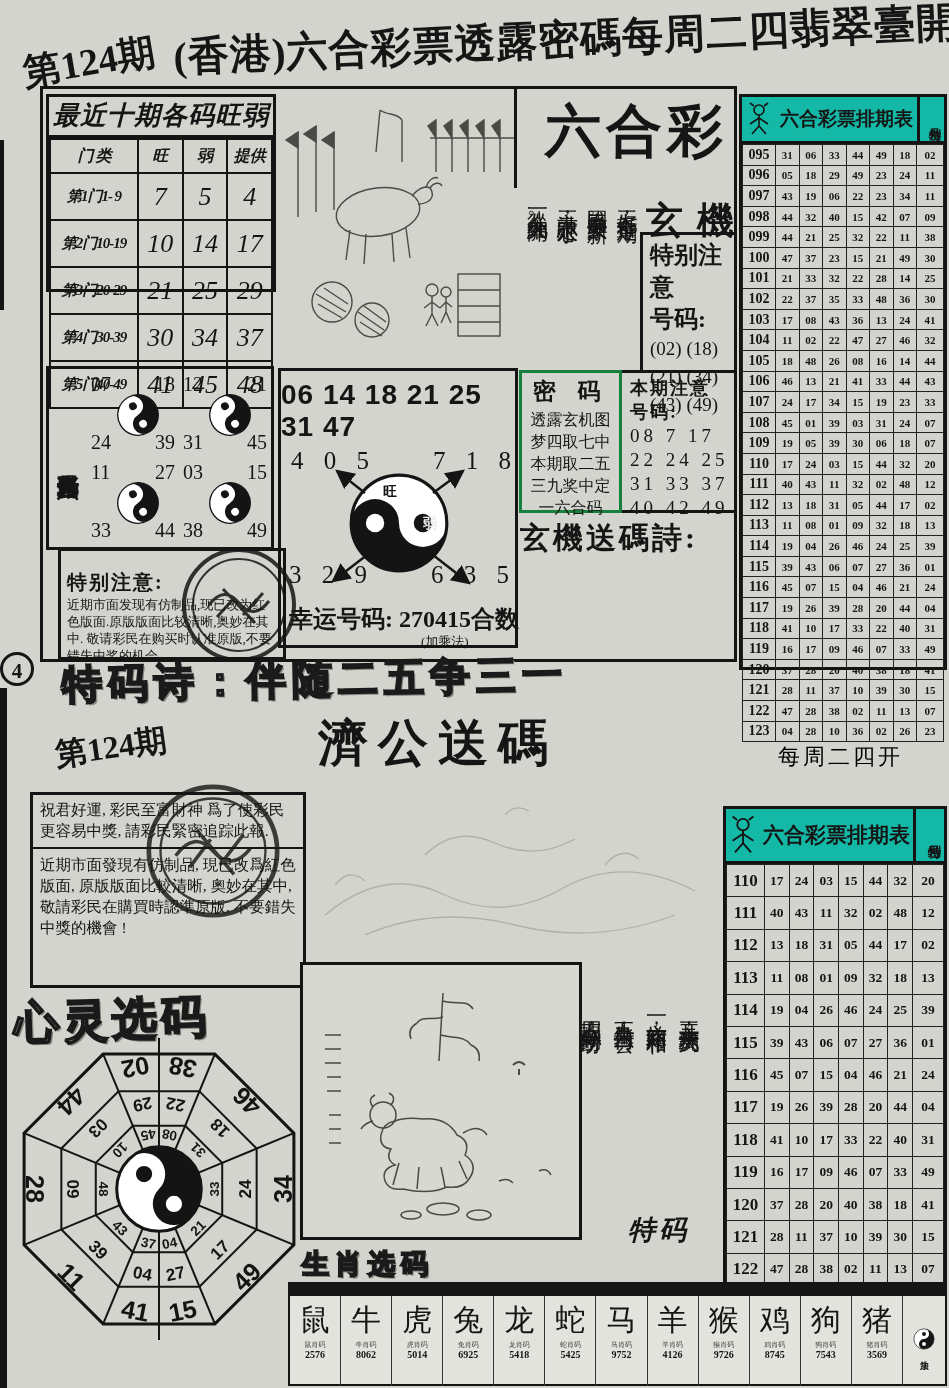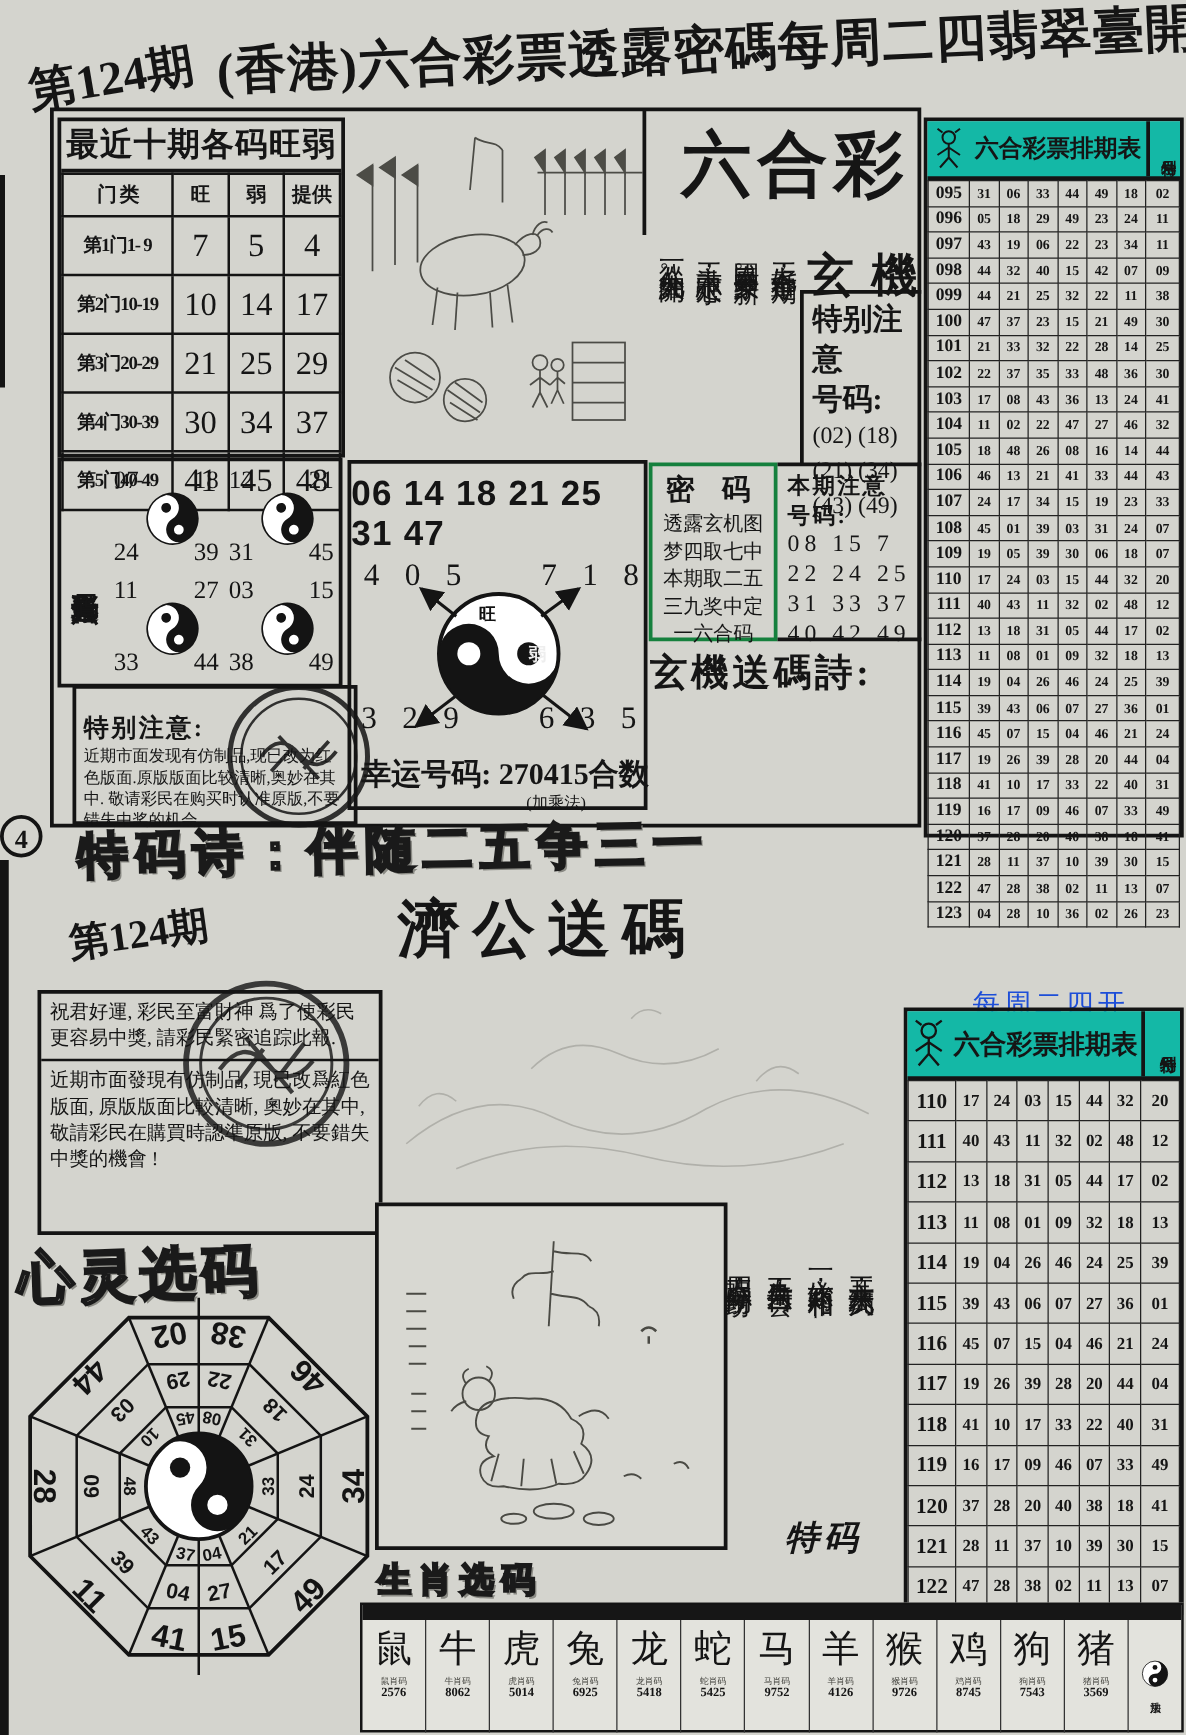--- a/index.html
+++ b/index.html
@@ -9,21 +9,21 @@
   .panel{position:absolute;box-sizing:border-box;border:3px solid #141414;}
   .hollow{color:#222;font-weight:bold;}
   @supports (-webkit-text-stroke:1px black){
     .hollow{color:#d4d4ce;-webkit-text-stroke:2px #1a1a1a;text-shadow:2px 2px 0 #8a8a84;}
   }
   
   #hdr{left:22px;top:16px;width:925px;transform:rotate(-2.6deg);white-space:nowrap;}
   #hdr .issue{display:inline-block;font-size:38px;font-weight:bold;transform:rotate(-7deg);margin-right:14px;}
   #hdr .title{font-size:41px;font-weight:bold;letter-spacing:1px;}
   
-  #hotcold{left:46px;top:94px;width:230px;height:272px;}
+  #hotcold{left:46px;top:94px;width:230px;height:198px;font-style:italic;}
   #hotcold .t{height:38px;line-height:38px;text-align:center;font-size:26px;font-weight:bold;border-bottom:3px solid #141414;letter-spacing:1px;}
   #hotcold table{border-collapse:collapse;width:100%;table-layout:fixed;}
   #hotcold td{border:2px solid #141414;text-align:center;height:43px;font-size:26px;}
   #hotcold td.lbl{font-size:15px;font-weight:bold;letter-spacing:-1px;padding:0 1px;}
   #hotcold tr.hd td{height:30px;font-size:16px;font-weight:bold;}
   #hotcold col.c0{width:88px;}
   
   .vpoem{writing-mode:vertical-rl;text-orientation:upright;font-size:21px;line-height:1.42;letter-spacing:2px;}
   #brand{left:545px;top:94px;font-size:56px;font-weight:bold;letter-spacing:5px;font-family:"Liberation Sans",sans-serif;}
   #xuanji{left:646px;top:196px;font-size:37px;font-weight:bold;letter-spacing:14px;font-family:"Liberation Sans",sans-serif;}
@@ -79,21 +79,21 @@
   #schedBot .sched-title{font-size:21px;}
   #schedBot .sched-spec{font-size:13px;width:26px;}
   .mascot{width:34px;display:flex;align-items:center;justify-content:center;}
   
   #badge4{left:0px;top:652px;width:34px;height:34px;border:3px solid #141414;border-radius:50%;
           text-align:center;line-height:32px;font-size:21px;font-weight:bold;background:#d4d4ce;}
   #tmshi{left:62px;top:652px;font-size:40px;letter-spacing:6px;transform:rotate(-1.2deg);white-space:nowrap;}
   
   #issue2{left:55px;top:726px;font-size:32px;font-weight:bold;transform:rotate(-8deg);}
   #title2{left:318px;top:710px;font-size:50px;font-weight:bold;letter-spacing:10px;}
-  #note2{left:778px;top:742px;font-size:22px;color:#1d4ed8;letter-spacing:3px;margin-top:46px;}
+  #note2{left:778px;top:742px;font-size:22px;color:#000000;letter-spacing:3px;}
   
   #promo{left:30px;top:792px;width:276px;height:196px;border:3px solid #141414;padding:4px 7px;}
   #promo .p{font-size:15.5px;line-height:21px;}
   #promo .sep{border-top:2px solid #141414;margin:6px -7px 5px;}
   
   #mindtitle{left:14px;top:990px;font-size:45px;letter-spacing:4px;transform:rotate(-2deg);white-space:nowrap;}
   #octwrap{left:8px;top:1038px;width:302px;height:302px;}
   
   #picbox{left:300px;top:962px;width:282px;height:278px;border:3px solid #141414;background:#d8d8d2;}
   #zodiaclabel{left:302px;top:1246px;font-size:27px;letter-spacing:6px;color:#55554f;}
@@ -236,21 +236,21 @@
     <div class="t">密 码</div>
     <div class="l">透露玄机图</div>
     <div class="l">梦四取七中</div>
     <div class="l">本期取二五</div>
     <div class="l">三九奖中定</div>
     <div class="l">一六合码</div>
   </div>
   <div class="abs" id="curbox">
     <div class="t">本期注意</div>
     <div class="t">号码:</div>
-    <div class="n">08 15 7</div>
+    <div class="n">08 7 17</div>
     <div class="n">22 24 25</div>
     <div class="n">31 33 37</div>
     <div class="n">40 42 49</div>
   </div>
   <div class="abs" id="poemtitle">玄機送碼詩:</div>
 
   <div class="panel" id="lucky">
     <div class="vt">六合彩幸运号码</div>
     <div id="lucky-groups">
         <div class="ygroup" style="left: 42px; top: 4px;">

